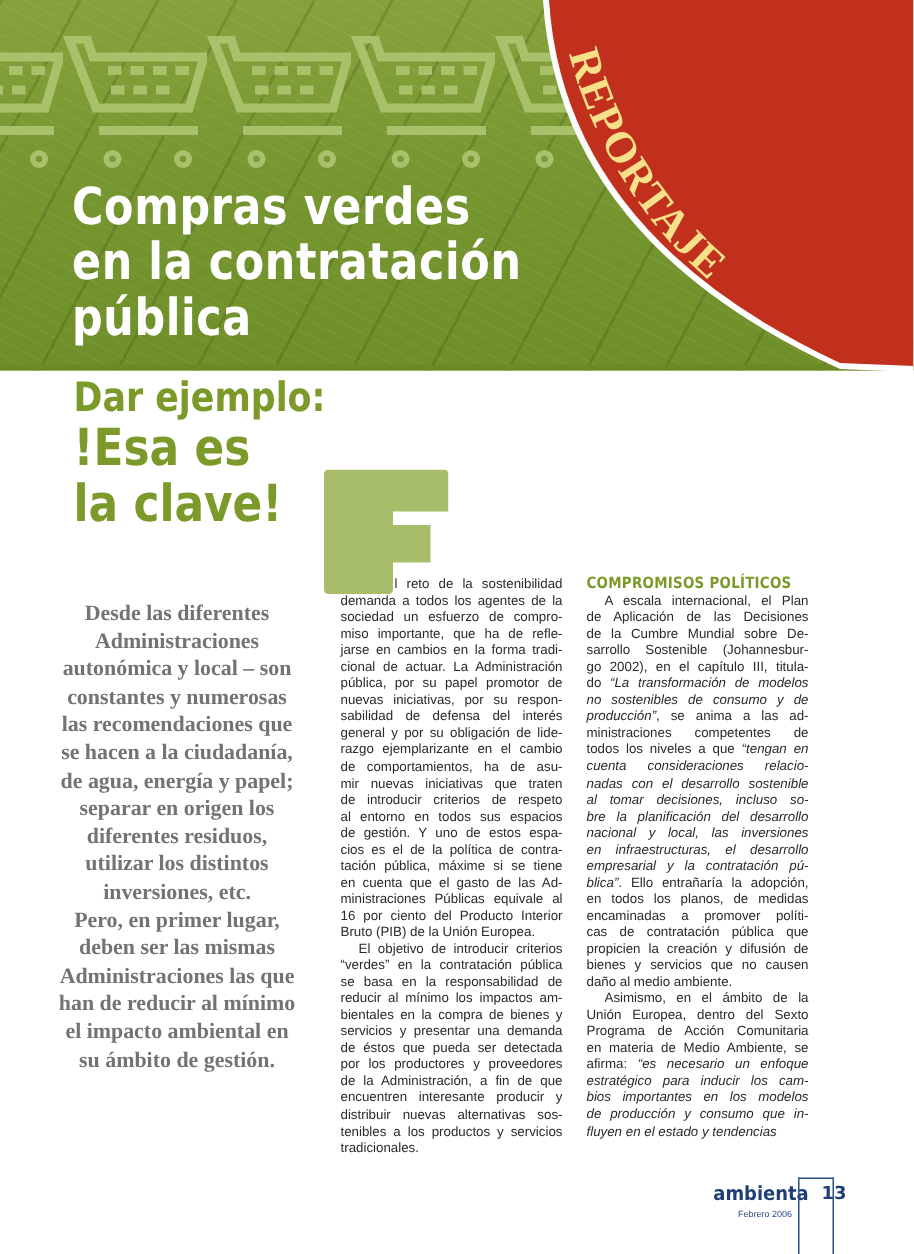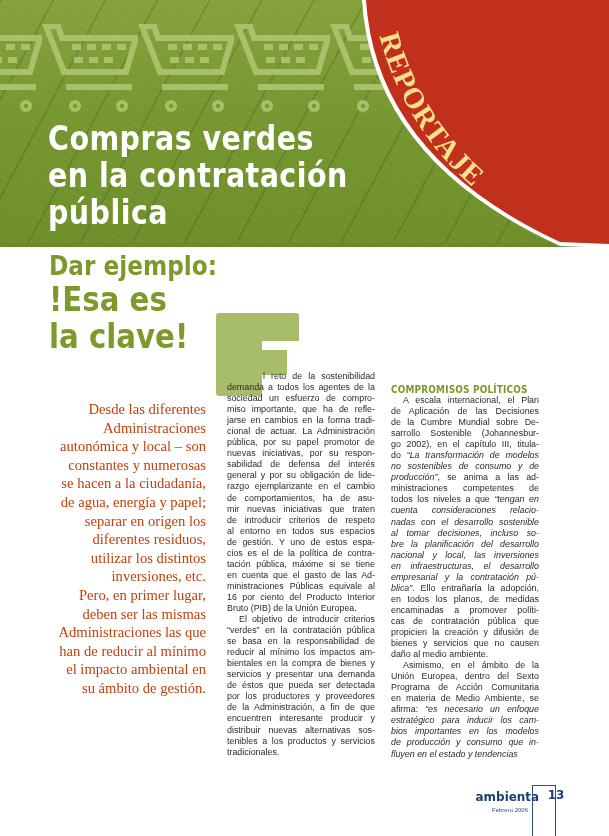--- a/index.html
+++ b/index.html
@@ -24,33 +24,33 @@
   
   .badge-wrap { position: absolute; left: 0; top: 0; width: 609px; height: 260px; pointer-events: none; }
   .badge-wrap svg { position: absolute; left: 0; top: 0; }
 
   
   .subtitle { position: absolute; left: 49px; top: 250px; margin: 0; color: #7b9a2a; font-family: "DejaVu Sans", sans-serif; font-weight: bold; font-size: 27px; line-height: 31px; transform: scaleX(0.86); transform-origin: left top; }
   .subtitle span { display: block; white-space: nowrap; }
   .subtitle .big { font-size: 34px; line-height: 37px; }
 
   
-  .lead { position: absolute; left: 30px; top: 400px; width: 176px; margin: 0; text-align: right; color: #c2410c; font-family: "Liberation Serif", serif; font-size: 14.6px; line-height: 18.6px; }
+  .lead { position: absolute; left: 30px; top: 400px; width: 176px; margin: 0; text-align: center; color: #737373; font-family: "Liberation Serif", serif; font-size: 14.6px; line-height: 18.6px; font-weight: bold; }
   .lead span { display: block; white-space: nowrap; }
 
   
   .dropcap { position: absolute; left: 216px; top: 313px; width: 83px; height: 83px; }
   .dropcap svg { display: block; }
 
   
   .col { position: absolute; font-size: 8.9px; line-height: 11.05px; color: #2a2a2a; text-align: justify; }
   .col p { margin: 0; }
   .col .ln { display: block; white-space: nowrap; text-align: justify; text-align-last: justify; }
   .col .ln.last { text-align-last: left; }
-  .col-mid { left: 227px; top: 371px; width: 148px; }
+  .col-mid { left: 227px; top: 384px; width: 148px; }
   .col-right { left: 391px; top: 383px; width: 148px; }
   .section-head { color: #7b9a2a; font-weight: bold; font-size: 10.4px; line-height: 12px; margin: 0 0 0 0; white-space: nowrap; font-family: "DejaVu Sans", sans-serif; transform: scaleX(0.86); transform-origin: left top; letter-spacing: 0.2px; }
   i { font-style: italic; }
 
   
   .footer-brand { position: absolute; left: 470px; top: 789px; color: #1d3f76; font-weight: bold; font-size: 13px; font-family: "DejaVu Sans", sans-serif; transform: scaleX(0.92); transform-origin: right top; }
   .footer-date { position: absolute; left: 490px; top: 807px; width: 38px; text-align: right; color: #2e4e85; font-size: 6px; }
   .page-box { position: absolute; left: 532px; top: 785px; width: 24px; height: 52px; border: 1px solid #2e4e85; border-bottom: none; box-sizing: border-box; }
   .page-num { position: absolute; left: 532px; top: 788px; width: 48px; text-align: center; color: #1d3f76; font-weight: bold; font-size: 12px; font-family: "DejaVu Sans", sans-serif; }
 </style>
@@ -176,20 +176,21 @@
   <span>Dar ejemplo:</span>
   <span class="big">!Esa es</span>
   <span class="big">la clave!</span>
 </h2>
 
 <p class="lead" id="leadBox">
     <span>Desde las diferentes</span>
     <span>Administraciones</span>
     <span>autonómica y local – son</span>
     <span>constantes y numerosas</span>
+    <span>las recomendaciones que</span>
     <span>se hacen a la ciudadanía,</span>
     <span>de agua, energía y papel;</span>
     <span>separar en origen los</span>
     <span>diferentes residuos,</span>
     <span>utilizar los distintos</span>
     <span>inversiones, etc.</span>
     <span>Pero, en primer lugar,</span>
     <span>deben ser las mismas</span>
     <span>Administraciones las que</span>
     <span>han de reducir al mínimo</span>

